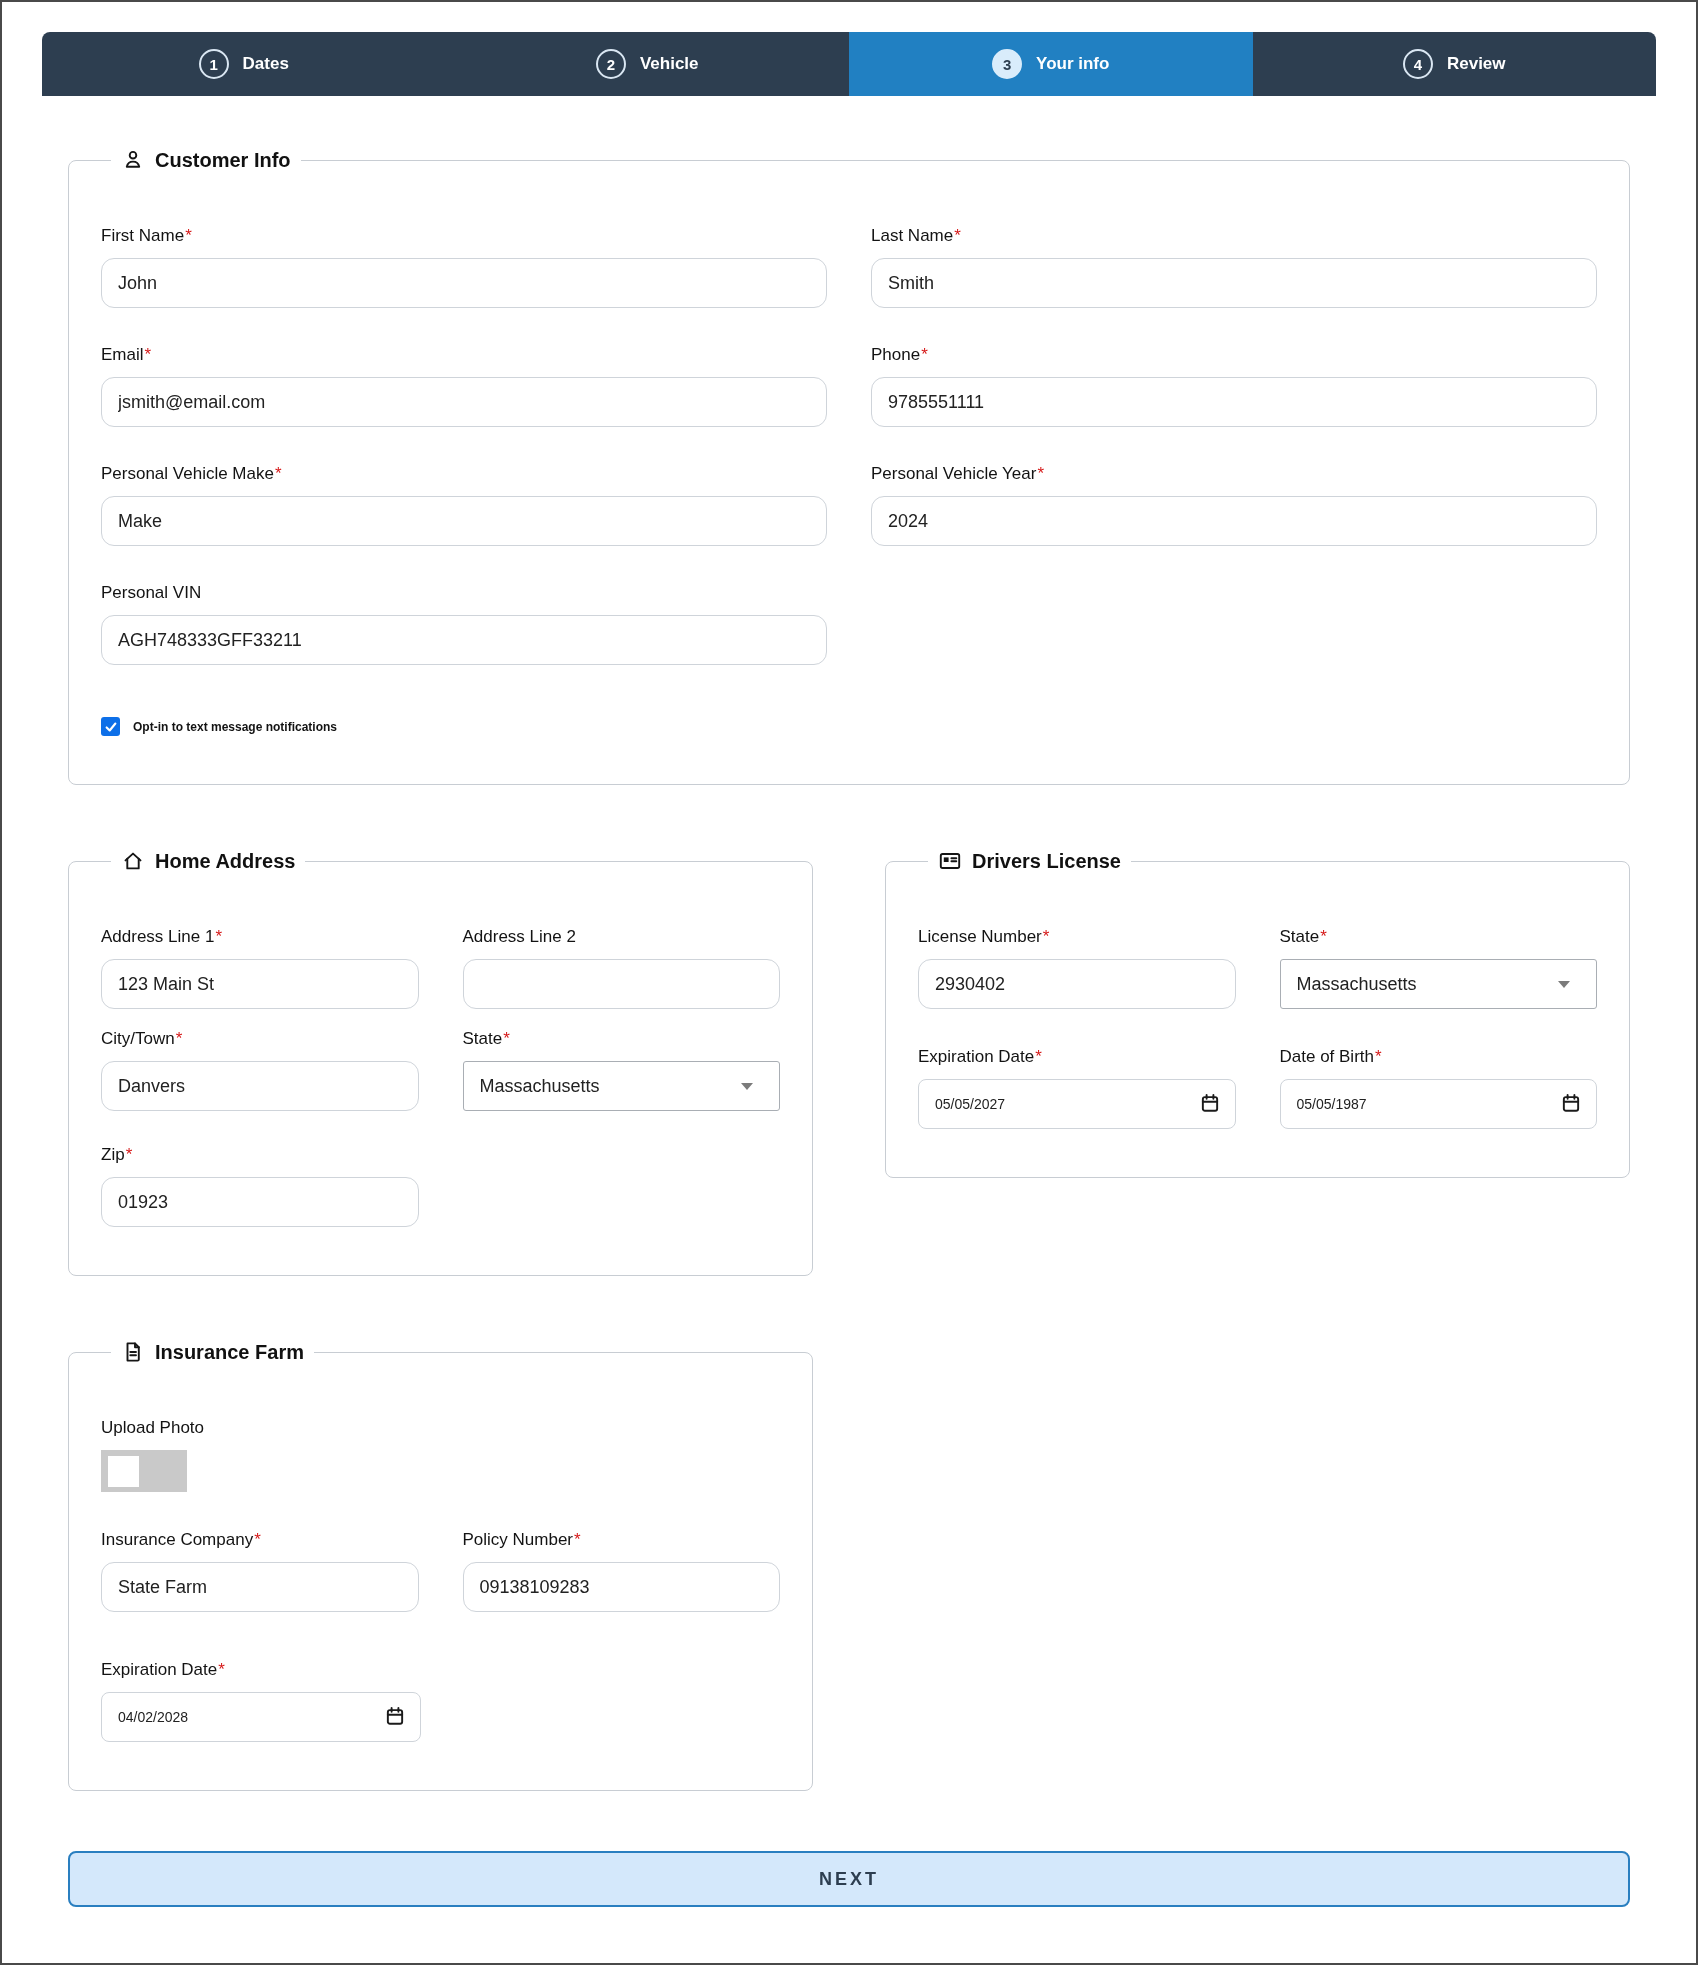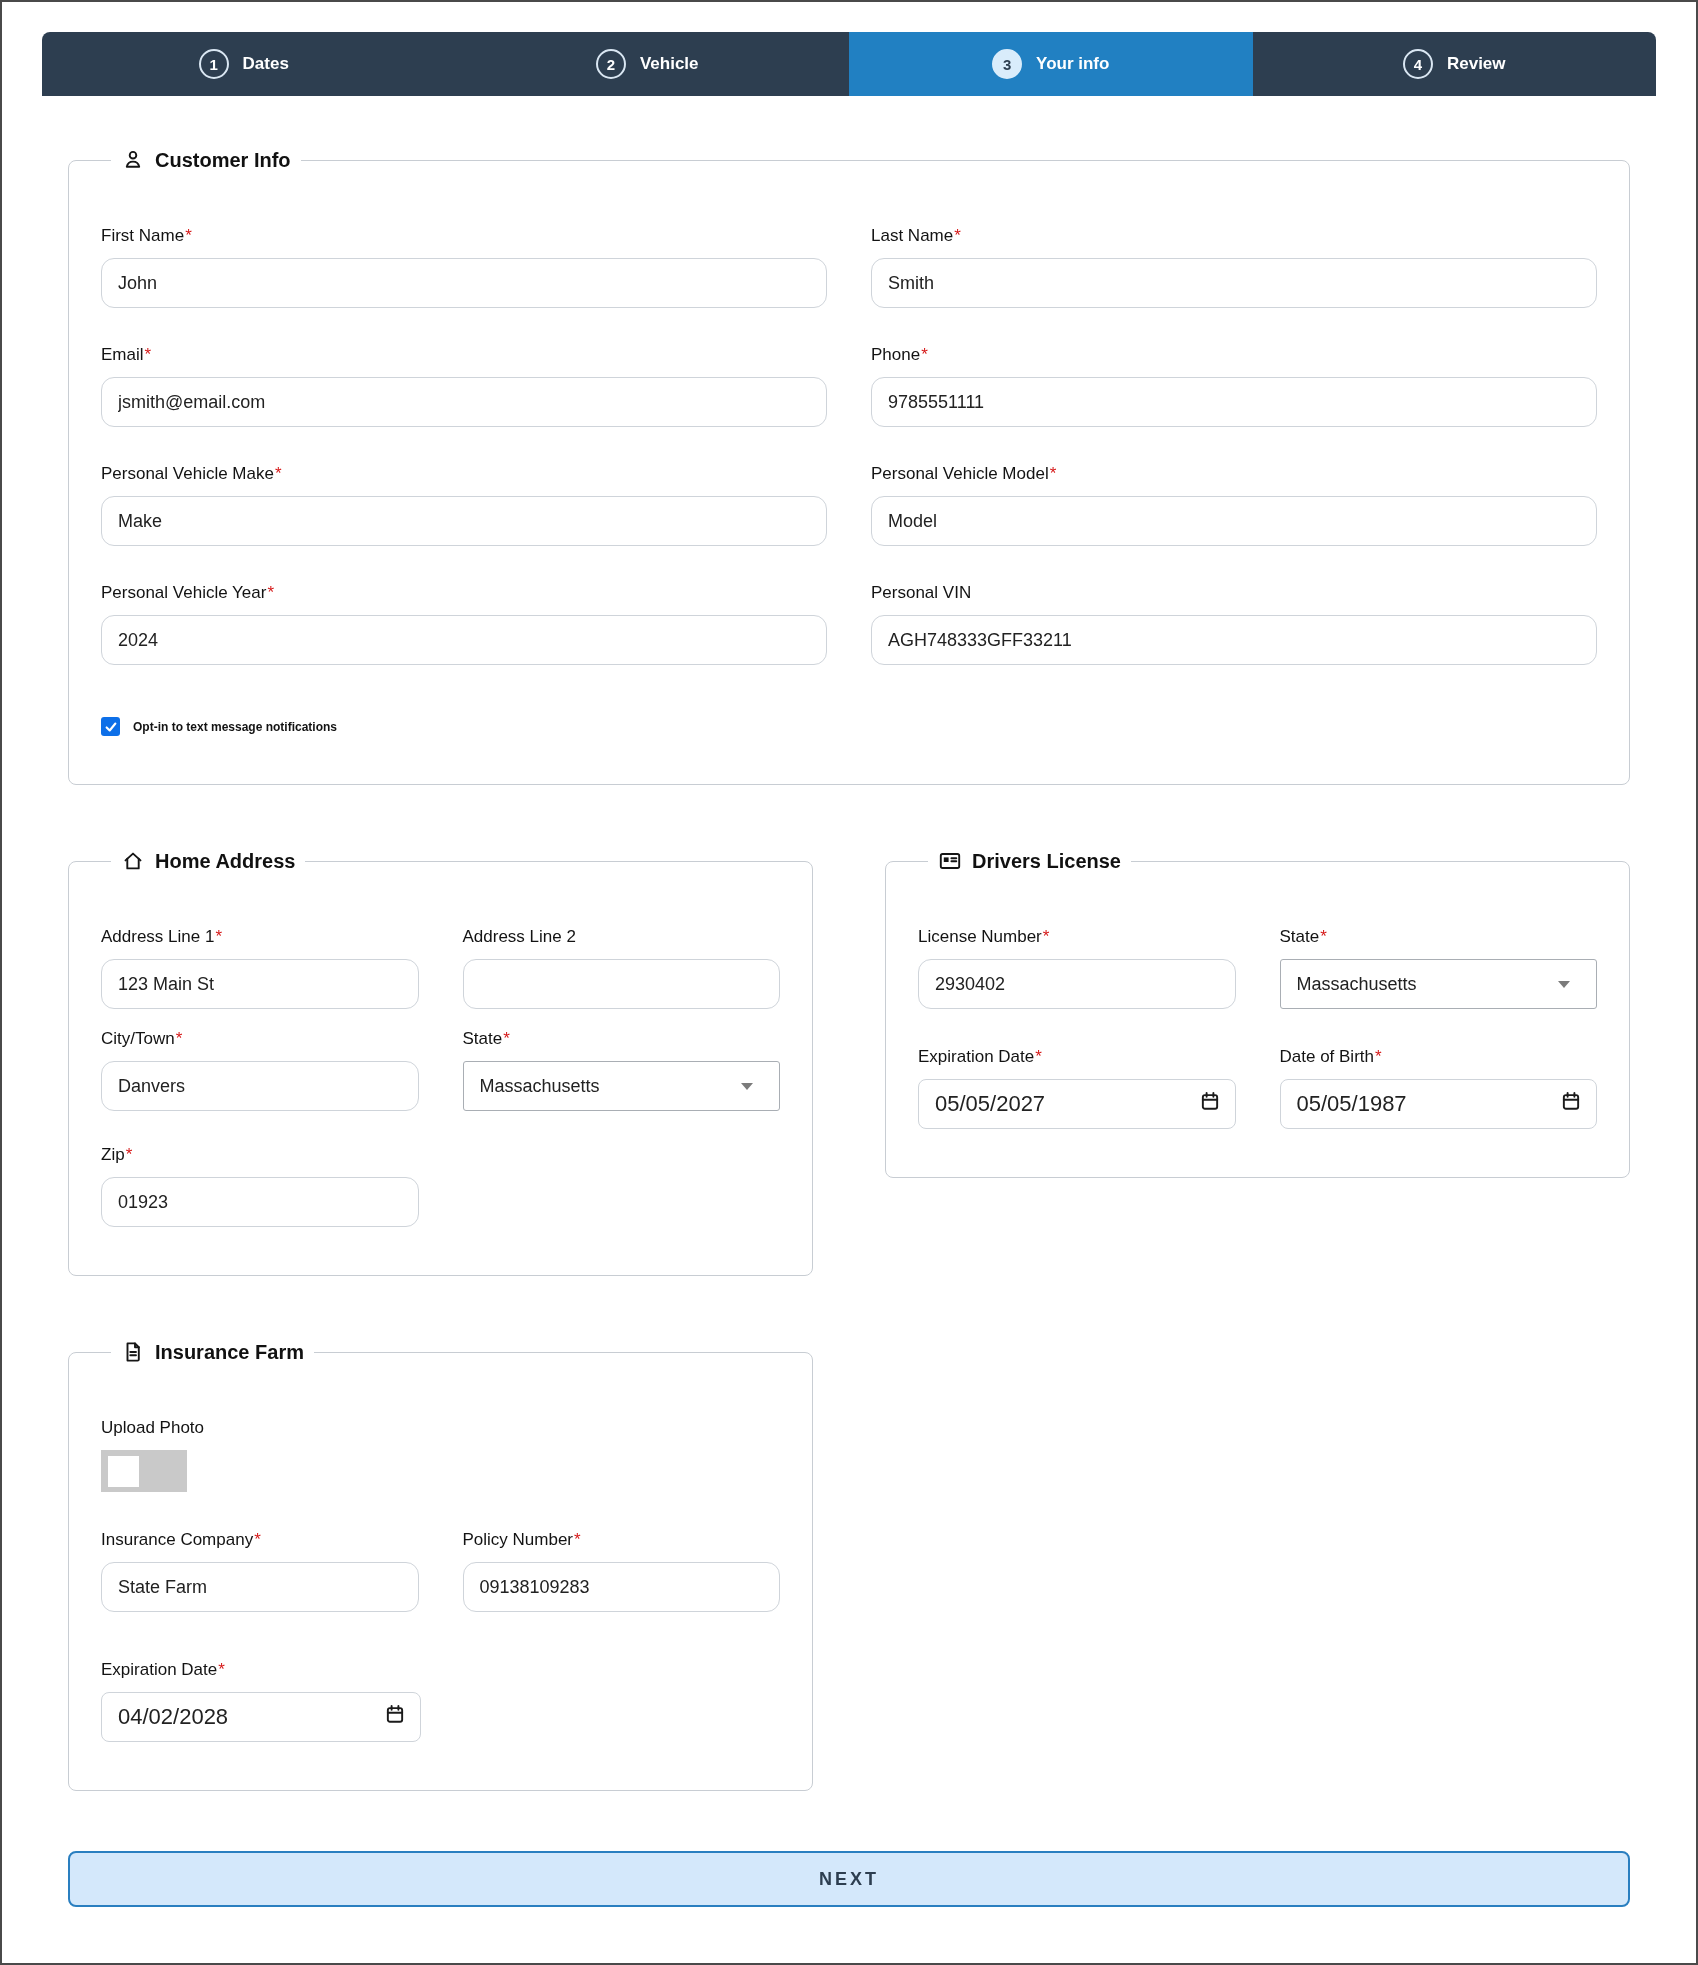--- a/index.html
+++ b/index.html
@@ -85,21 +85,21 @@
   }
   .caret-down {
     width: 0; height: 0;
     border-left: 6px solid transparent; border-right: 6px solid transparent;
     border-top: 7px solid #7b7b7b;
   }
 
   .date-box {
     width: 100%; height: 50px;
     border: 1px solid #cfd4da; border-radius: 8px;
-    padding: 0 14px 0 16px; font-size: 22px; color: #222;
+    padding: 0 14px 0 16px; font-size: 14px; color: #222;
     background: #fff; display: flex; align-items: center;
     justify-content: space-between; cursor: pointer;
   }
 
   .optin-row { margin-top: 52px; display: flex; align-items: center; gap: 13px; }
   .cb {
     width: 19px; height: 19px; border-radius: 3px;
     background: #0d6fe8; display: flex; align-items: center; justify-content: center;
     cursor: pointer; flex: 0 0 auto;
   }
@@ -173,24 +173,20 @@
         <div class="field-label"><span>Email</span><span class="req">*</span></div>
         <input class="tbox" value="jsmith@email.com" style="">
       </div>
       <div class="field">
         <div class="field-label"><span>Phone</span><span class="req">*</span></div>
         <input class="tbox" value="9785551111" style="">
       </div>
       <div class="field">
         <div class="field-label"><span>Personal Vehicle Make</span><span class="req">*</span></div>
         <input class="tbox" value="Make" style="">
-      </div>
-      <div class="field">
-        <div class="field-label"><span>Personal Vehicle Model</span><span class="req">*</span></div>
-        <input class="tbox" value="Model" style="">
       </div>
       <div class="field">
         <div class="field-label"><span>Personal Vehicle Year</span><span class="req">*</span></div>
         <input class="tbox" value="2024" style="">
       </div>
       <div class="field">
         <div class="field-label"><span>Personal VIN</span></div>
         <input class="tbox" value="AGH748333GFF33211" style="">
       </div>
     </div>

